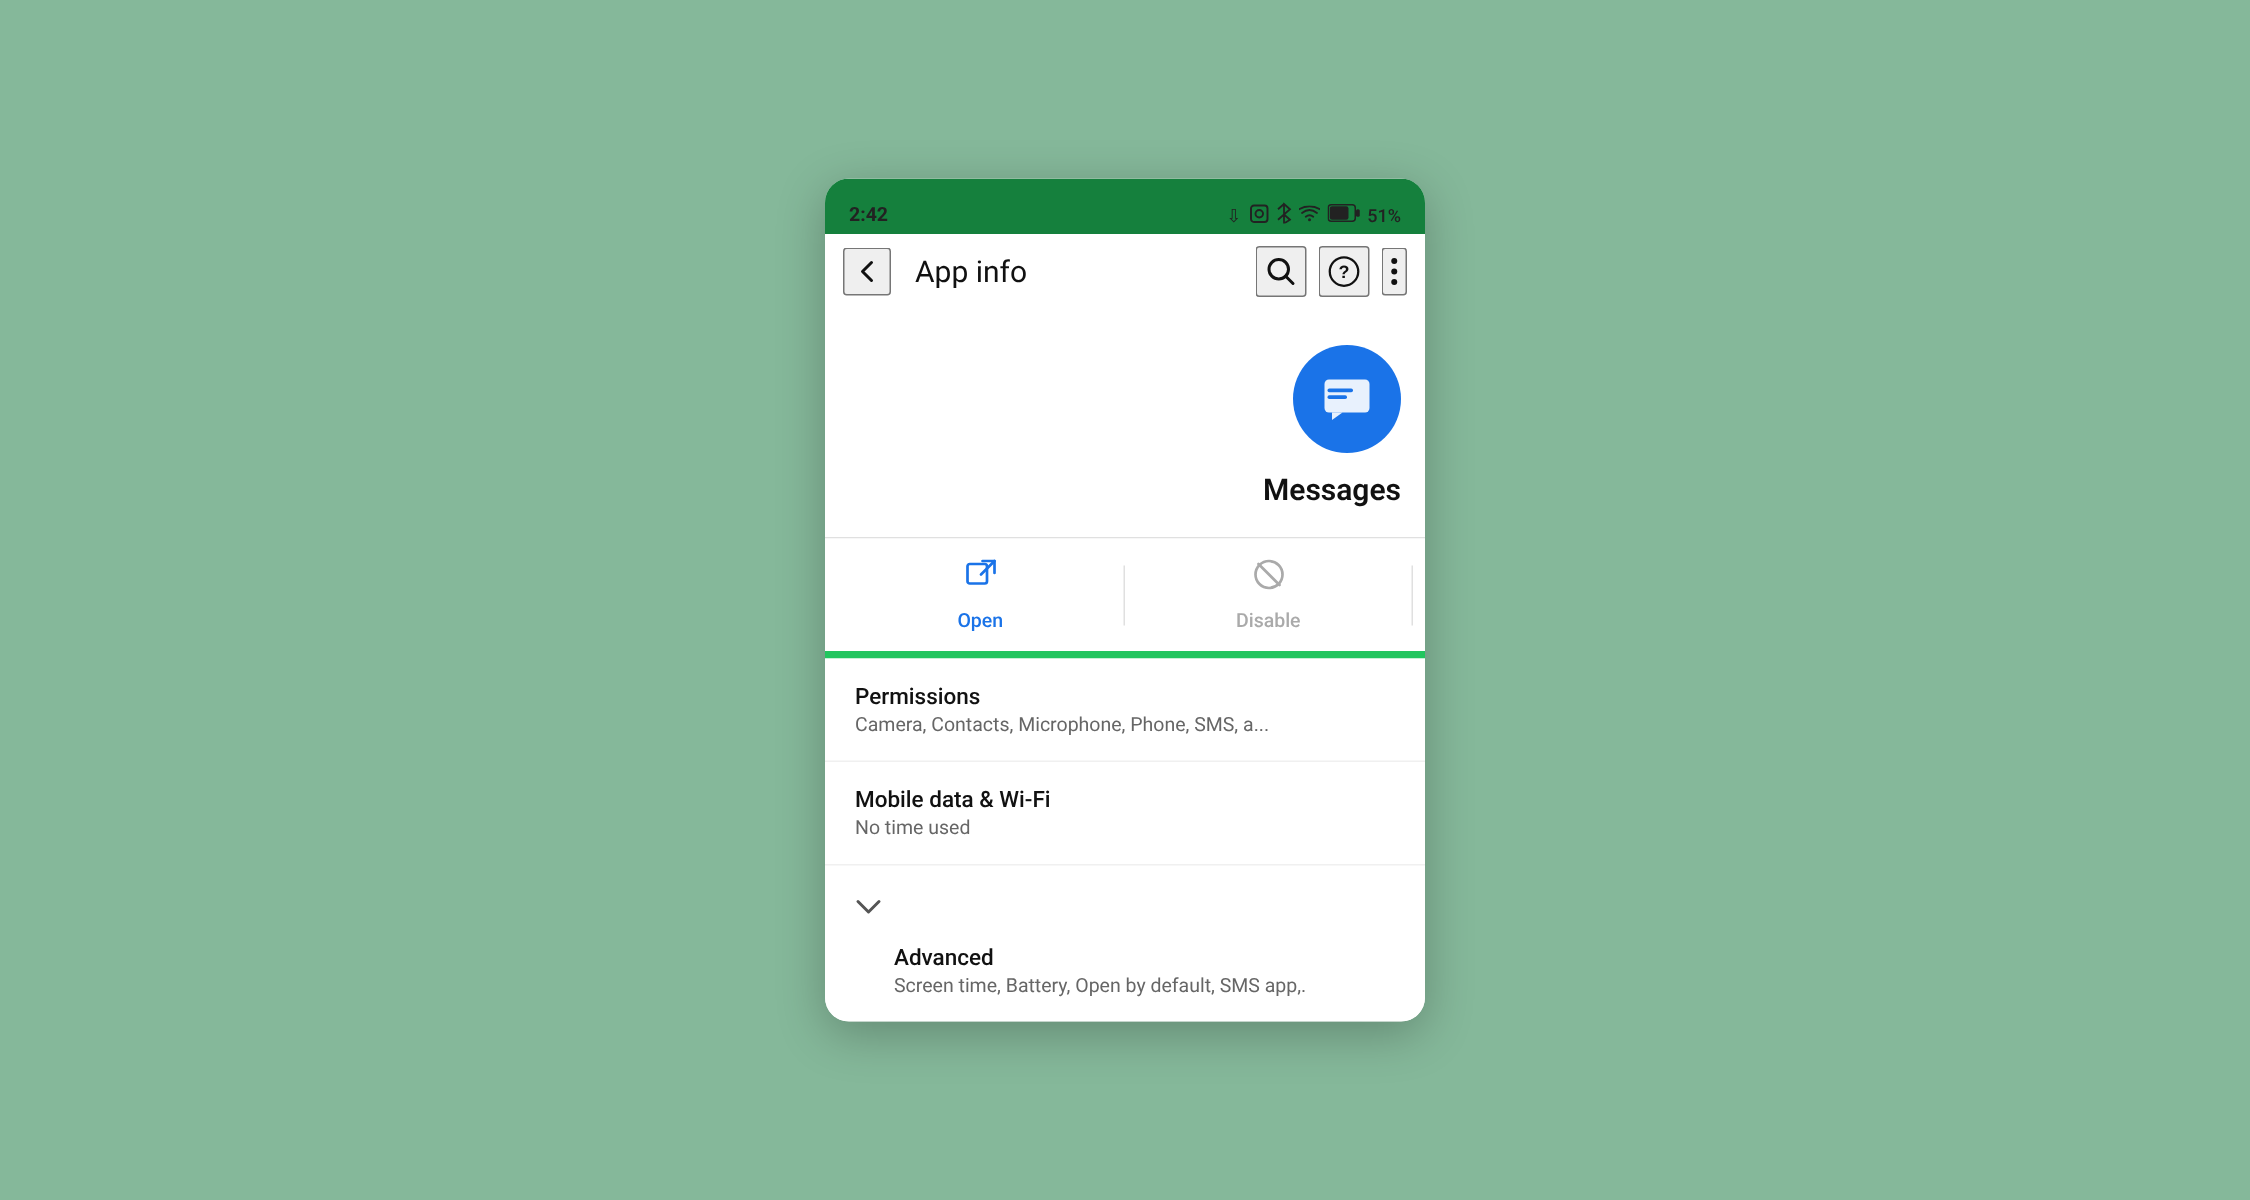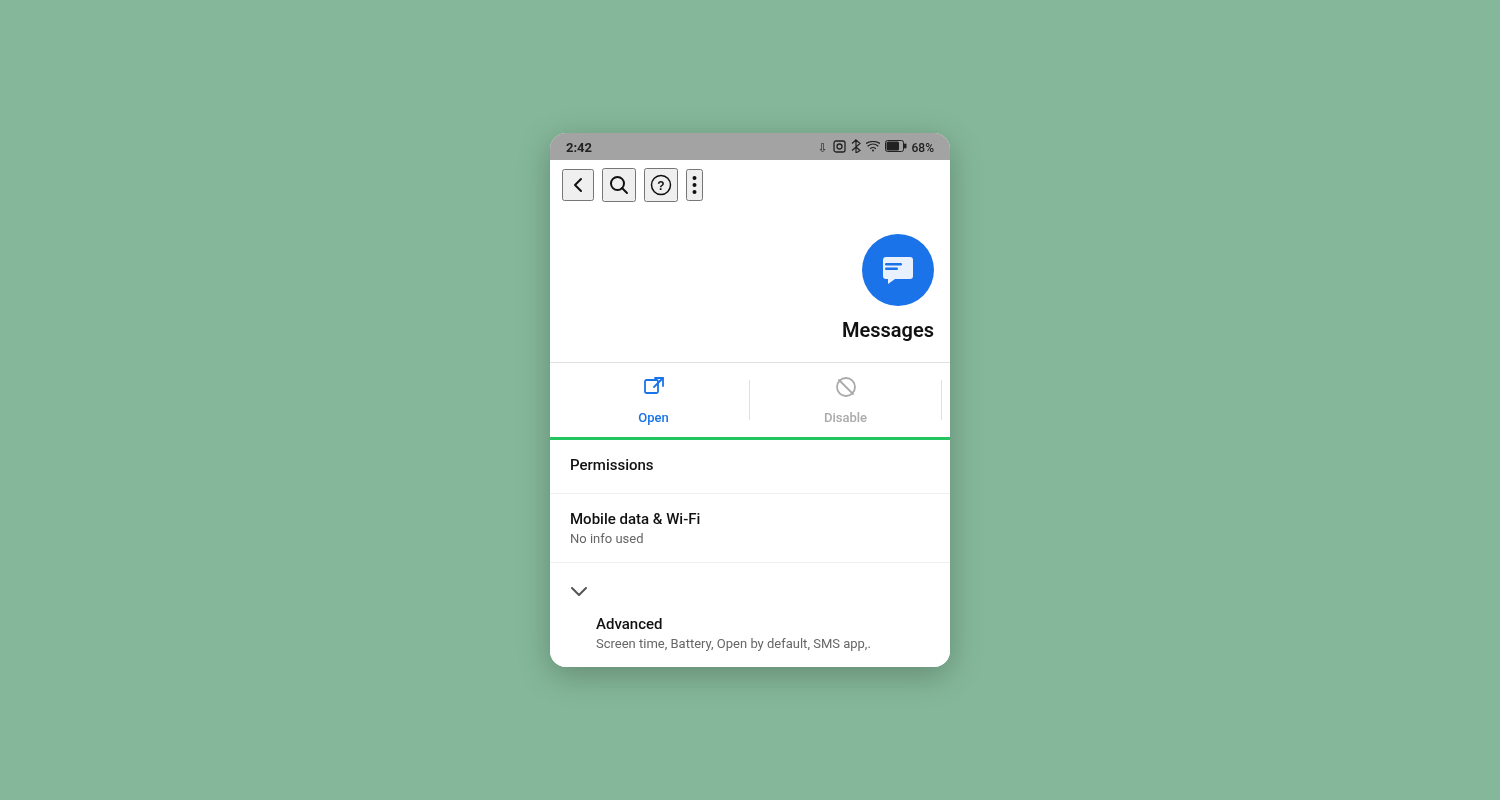--- a/index.html
+++ b/index.html
@@ -17,25 +17,25 @@
     .phone-frame {
       width: 400px;
       background: #f8f8f8;
       border-radius: 16px;
       overflow: hidden;
       box-shadow: 0 8px 32px rgba(0,0,0,0.25);
     }
 
     
     .status-bar {
-      background: #a3a3a3;
+      background: #15803d;
       display: flex;
       justify-content: space-between;
       align-items: center;
-      padding: 6px 16px 4px;
+      padding: 16px 16px 4px;
       font-size: 12px;
       font-weight: 500;
       color: #222;
     }
 
     .status-left {
       font-weight: 700;
       font-size: 13px;
     }
 
@@ -119,21 +119,21 @@
       color: #111;
     }
 
     
     .action-row {
       background: #fff;
       display: flex;
       justify-content: flex-end;
       align-items: center;
       padding: 12px 8px 12px;
-      border-bottom: 3px solid #22c55e;
+      border-bottom: 5px solid #22c55e;
     }
 
     .action-btn {
       display: flex;
       flex-direction: column;
       align-items: center;
       gap: 6px;
       cursor: pointer;
       flex: 1;
     }
@@ -243,30 +243,31 @@
           <path d="M0 2.5 Q7 -1.5 14 2.5" stroke="#222" stroke-width="1.2" fill="none" stroke-linecap="round"></path>
         </svg>
       </span>
       <span class="status-icon">
         <svg width="22" height="12" viewBox="0 0 22 12">
           <rect x="0.5" y="0.5" width="18" height="11" rx="2" stroke="#222" stroke-width="1" fill="none"></rect>
           <rect x="19" y="3.5" width="2.5" height="5" rx="1" fill="#222"></rect>
           <rect x="1.5" y="1.5" width="12.5" height="9" rx="1.5" fill="#222"></rect>
         </svg>
       </span>
-      <span class="status-icon">68%</span>
+      <span class="status-icon">51%</span>
     </div>
   </div>
 
   <div class="top-bar">
     <button class="back-btn">
       <svg width="20" height="20" viewBox="0 0 20 20" fill="none">
         <path d="M13 4 L7 10 L13 16" stroke="#111" stroke-width="2" stroke-linecap="round" stroke-linejoin="round"></path>
       </svg>
     </button>
+    <span class="page-title">App info</span>
     <div class="top-actions">
       <button class="top-action-btn">
         <svg width="22" height="22" viewBox="0 0 22 22" fill="none">
           <circle cx="9.5" cy="9.5" r="6.5" stroke="#111" stroke-width="2"></circle>
           <path d="M14 14 L19 19" stroke="#111" stroke-width="2" stroke-linecap="round"></path>
         </svg>
       </button>
       <button class="top-action-btn">
         <svg width="22" height="22" viewBox="0 0 22 22" fill="none">
           <circle cx="11" cy="11" r="9.5" stroke="#111" stroke-width="1.5"></circle>
@@ -323,26 +324,27 @@
     <div style="width:1px; height:40px; background:#e0e0e0;"></div>
 
 
   </div>
 
   <div class="list-section">
 
 
     <div class="list-item">
       <div class="list-item-title">Permissions</div>
+      <div class="list-item-subtitle">Camera, Contacts, Microphone, Phone, SMS, a...</div>
     </div>
 
 
     <div class="list-item">
       <div class="list-item-title">Mobile data &amp; Wi-Fi</div>
-      <div class="list-item-subtitle">No info used</div>
+      <div class="list-item-subtitle">No time used</div>
     </div>
 
     <div class="list-item list-item-advanced">
       <div class="chevron-area">
         <span class="chevron-icon">
           <svg width="18" height="12" viewBox="0 0 18 12" fill="none">
             <path d="M2 2 L9 9 L16 2" stroke="#555" stroke-width="2" stroke-linecap="round" stroke-linejoin="round"></path>
           </svg>
         </span>
       </div>

